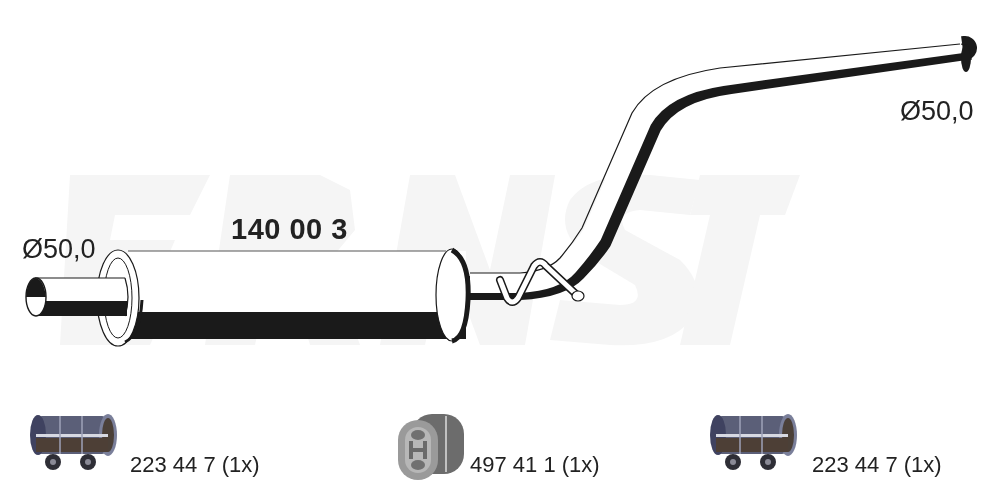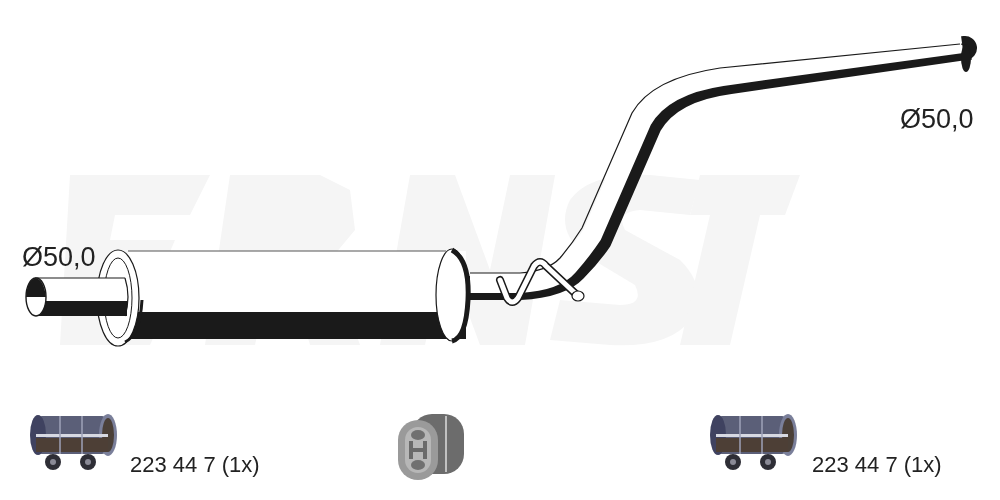--- a/index.html
+++ b/index.html
@@ -1,21 +1,21 @@
 <!DOCTYPE html>
 <html><head>
   <meta charset="utf-8">
   <style>
     html, body { margin: 0; padding: 0; background: #ffffff; }
     body { width: 1000px; height: 500px; position: relative; overflow: hidden;
            font-family: "Liberation Sans", sans-serif; }
     .stage { position: absolute; left: 0; top: 0; width: 1000px; height: 500px; }
     .label { position: absolute; color: #222222; white-space: nowrap; }
     .part-number { font-weight: bold; font-size: 29px; left: 231px; top: 213px; letter-spacing: 0.5px; }
-    .diam { font-size: 27px; margin-top: 8px; }
+    .diam { font-size: 27px; }
     .diam-left { left: 22px; top: 234px; }
     .diam-right { left: 900px; top: 96px; }
     .acc-label { font-size: 22px; top: 452px; }
     svg { position: absolute; left: 0; top: 0; }
   </style>
 </head>
 <body>
 
 <div class="stage">
 
@@ -101,18 +101,20 @@
       <rect x="6" y="30" width="72" height="14" fill="#4d3f36"></rect>
       <line x1="30" y1="8" x2="30" y2="46" stroke="#9ea2b8" stroke-width="1.5"></line>
       <line x1="52" y1="8" x2="52" y2="46" stroke="#9ea2b8" stroke-width="1.5"></line>
       <circle cx="23" cy="54" r="8" fill="#2e2e36"></circle>
       <circle cx="58" cy="54" r="8" fill="#2e2e36"></circle>
       <circle cx="23" cy="54" r="3" fill="#8a8a96"></circle>
       <circle cx="58" cy="54" r="3" fill="#8a8a96"></circle>
     </g>
   </svg>
 
+  <div class="label part-number">140 00 3</div>
   <div class="label diam diam-left">Ø50,0</div>
   <div class="label diam diam-right">Ø50,0</div>
 
   <div class="label acc-label" style="left:130px;">223 44 7 (1x)</div>
+  <div class="label acc-label" style="left:470px;">497 41 1 (1x)</div>
   <div class="label acc-label" style="left:812px;">223 44 7 (1x)</div>
 </div>
 
 </body></html>

